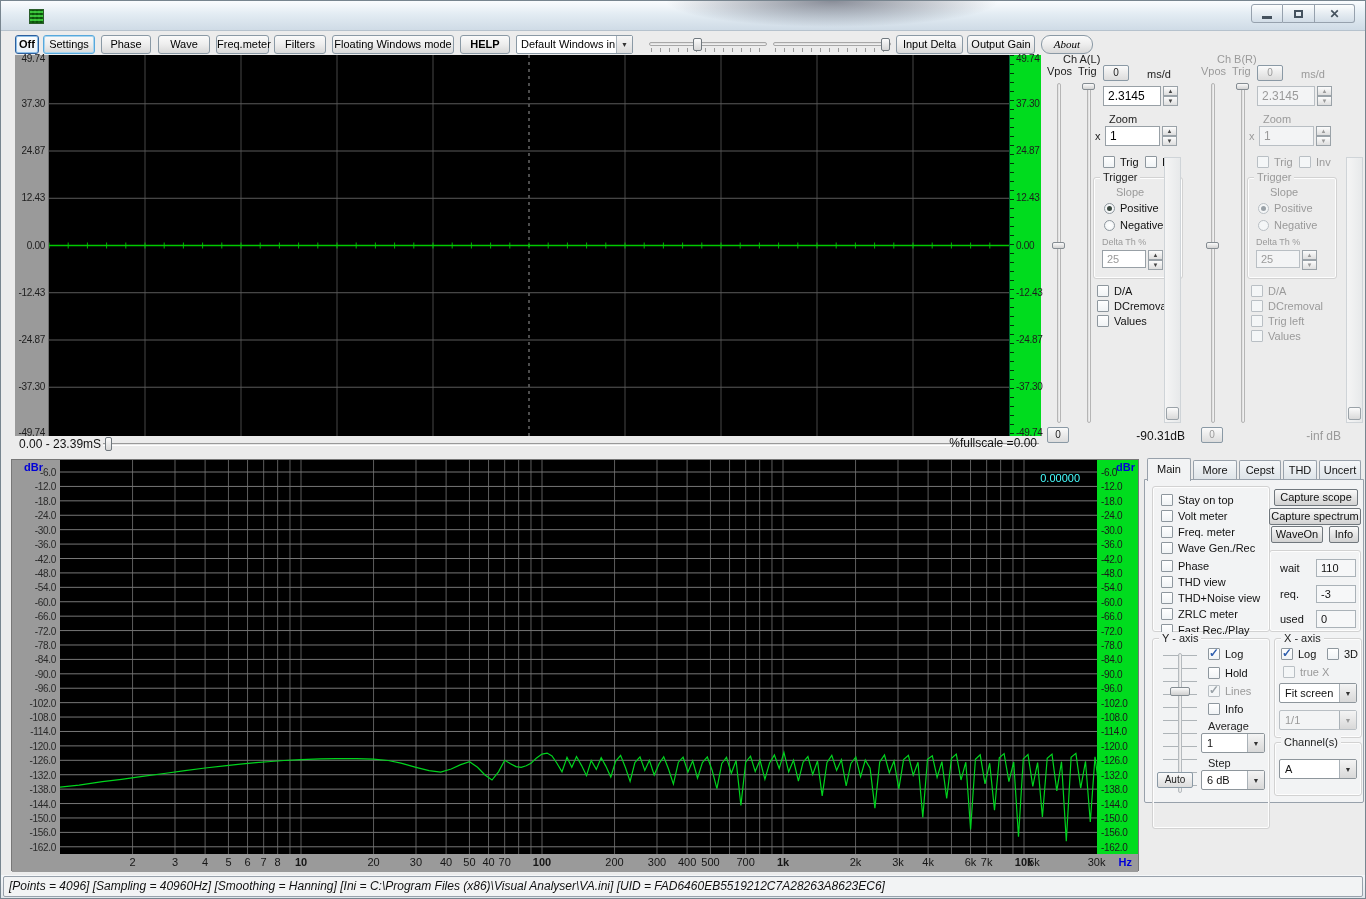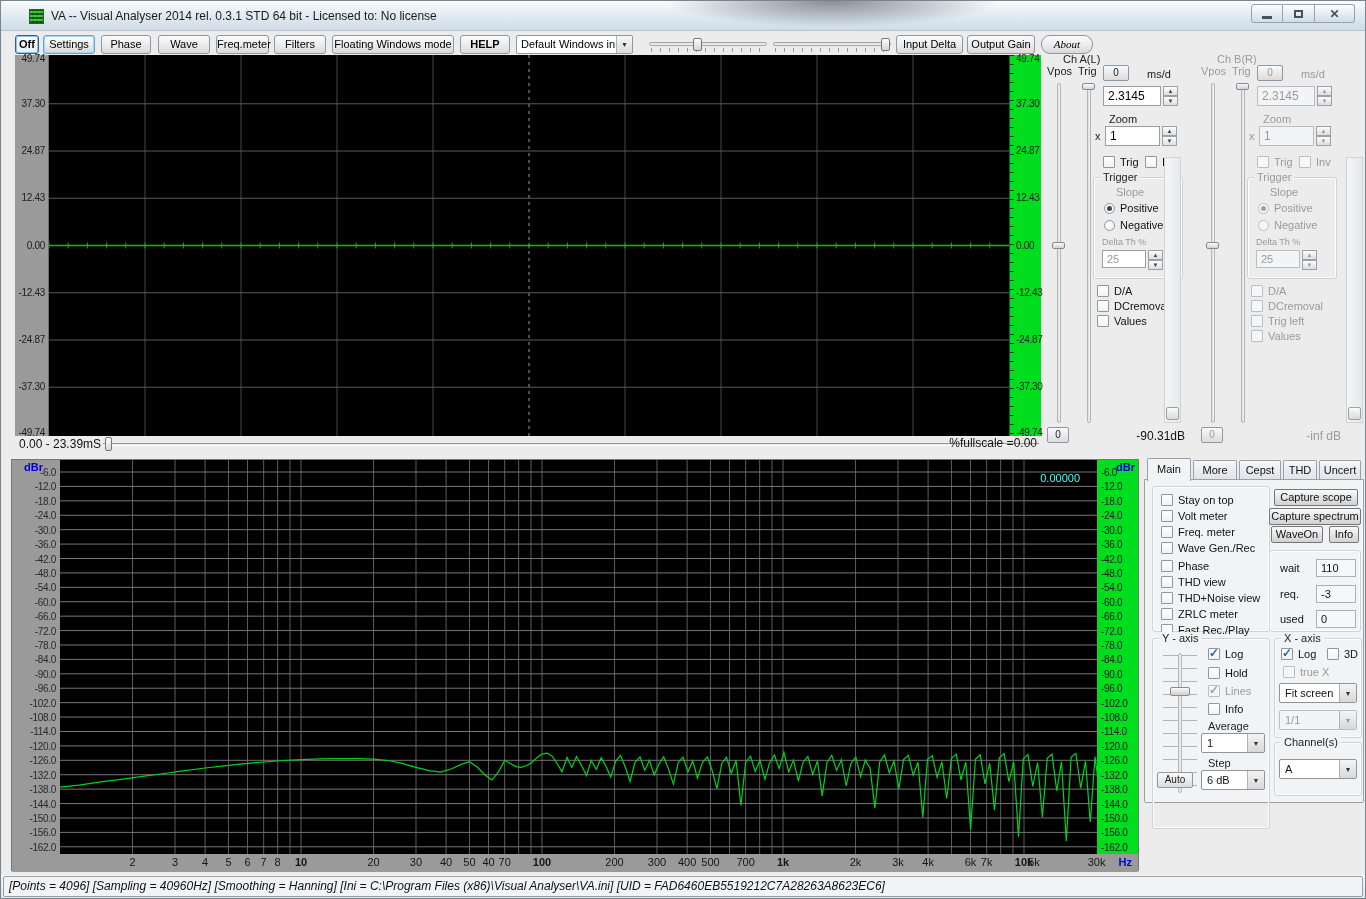--- a/index.html
+++ b/index.html
@@ -128,21 +128,20 @@
   #statusbar{position:absolute;left:0;top:874px;width:1364px;height:24px;background:linear-gradient(#f5f7f9,#dfe5ea);}
   #statusbar .stext{position:absolute;left:2px;right:2px;top:1px;bottom:2px;border:1px solid #98a1ab;border-radius:2px;background:#f2f3f4;
     font-style:italic;font-size:12px;line-height:19px;padding-left:5px;color:#111;white-space:nowrap;overflow:hidden;}
 </style>
 </head>
 <body>
 
 <div id="titlebar">
   <div class="smudge"></div>
   <div class="va-icon"></div>
-  <div id="title-text">VA -- Visual Analyser 2014 rel. 0.3.1 STD 64 bit - Licensed to: No license</div>
   <div class="winbtns">
     <div class="winbtn">
         <div class="glyph-min"></div>
       </div>
     <div class="winbtn">
         <div class="glyph-restore"></div>
       </div>
     <div class="winbtn close">
         <div class="glyph-close">✕</div>
       </div>

